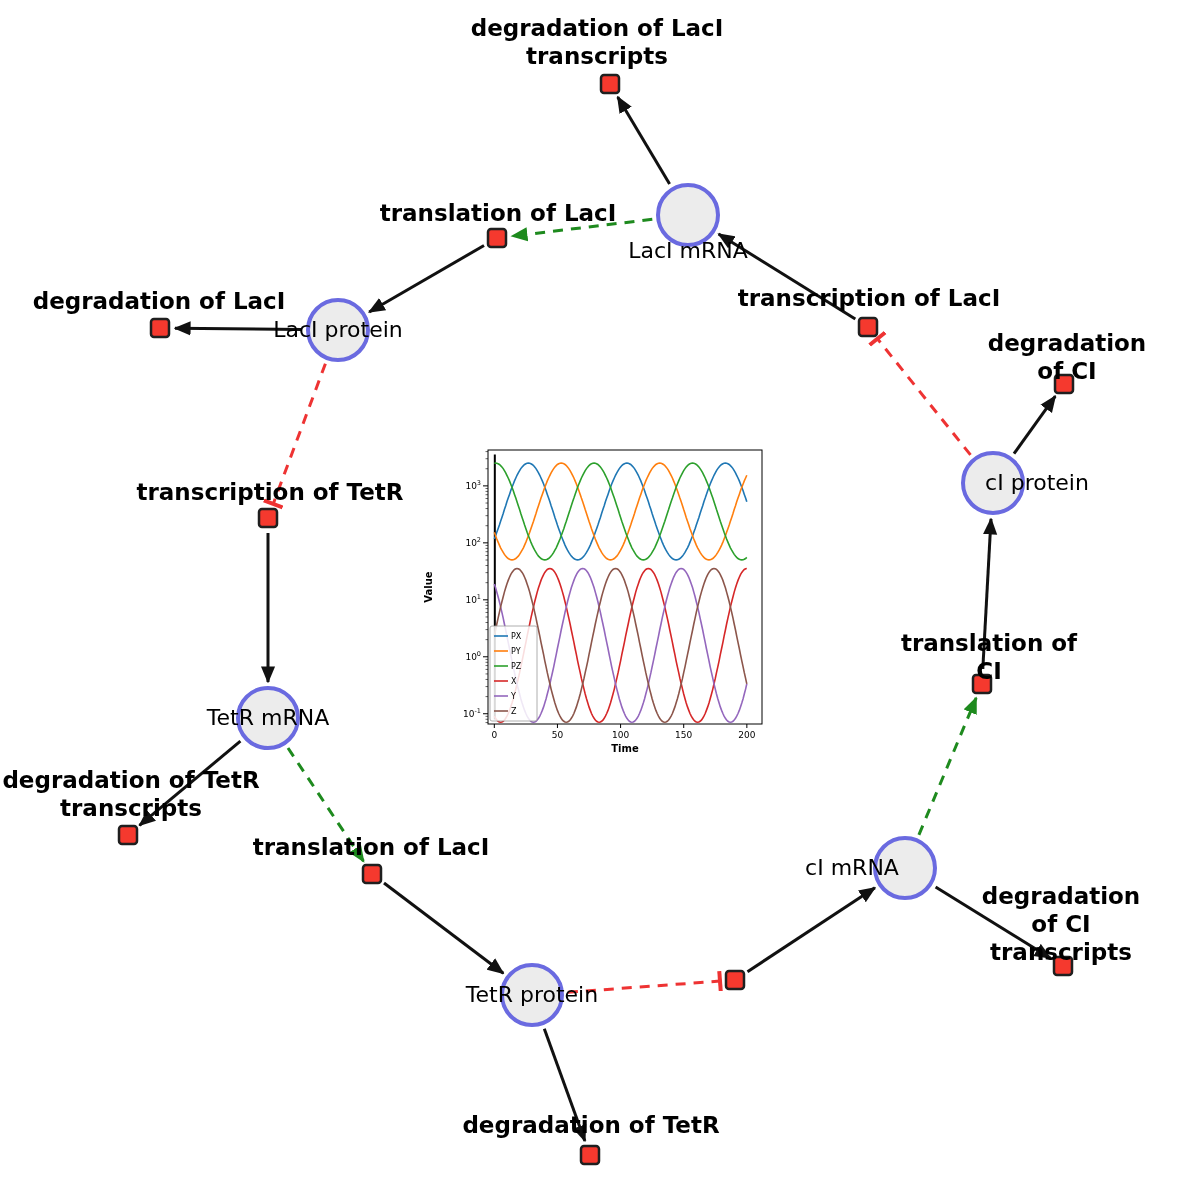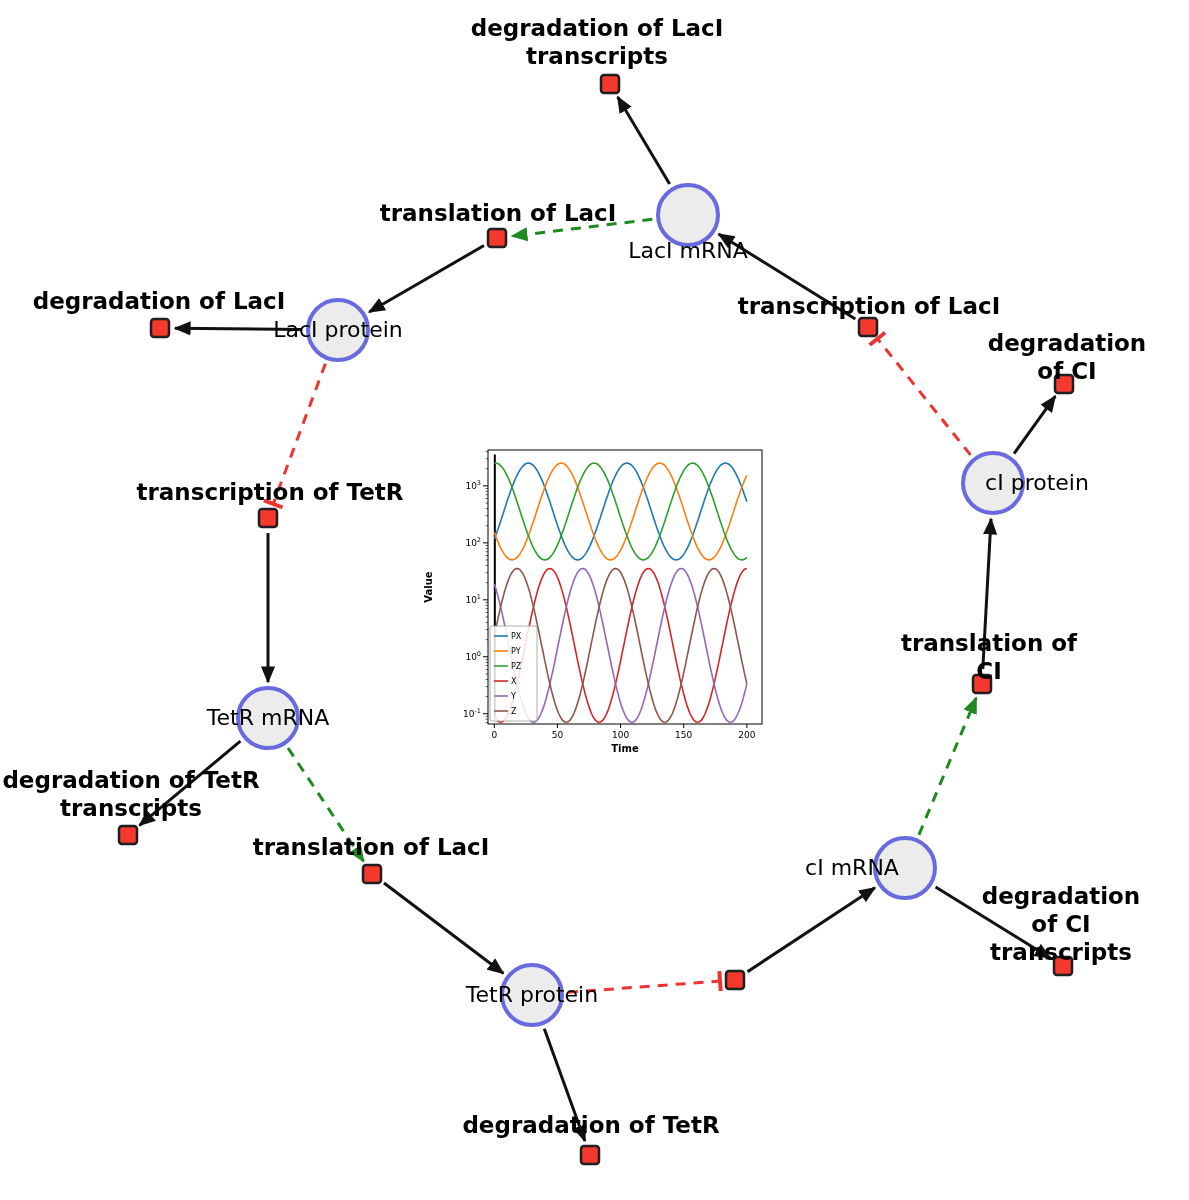--- a/index.html
+++ b/index.html
@@ -82,21 +82,21 @@
   <div id="labels-layer">
       <div class="species-label" style="left: 688px; top: 215px; margin-top: 36px;">LacI mRNA</div>
       <div class="species-label" style="left: 338px; top: 330px;">LacI protein</div>
       <div class="species-label" style="left: 268px; top: 718px;">TetR mRNA</div>
       <div class="species-label" style="left: 532px; top: 995px;">TetR protein</div>
       <div class="species-label" style="left: 852px; top: 868px;">cI mRNA</div>
       <div class="species-label" style="left: 993px; top: 483px; margin-left: 44px;">cI protein</div>
       <div class="reaction-label" style="left: 597px; top: 42px;">degradation of LacI
 transcripts</div>
       <div class="reaction-label" style="left: 498px; top: 213px;">translation of LacI</div>
-      <div class="reaction-label" style="left: 869px; top: 306px;">transcription of LacI</div>
+      <div class="reaction-label" style="left: 869px; top: 298px;">transcription of LacI</div>
       <div class="reaction-label" style="left: 159px; top: 301px;">degradation of LacI</div>
       <div class="reaction-label" style="left: 270px; top: 492px;">transcription of TetR</div>
       <div class="reaction-label" style="left: 131px; top: 794px;">degradation of TetR
 transcripts</div>
       <div class="reaction-label" style="left: 371px; top: 847px;">translation of LacI</div>
       <div class="reaction-label" style="left: 591px; top: 1125px;">degradation of TetR</div>
       <div class="reaction-label" style="left: 1061px; top: 924px;">degradation of CI
 transcripts</div>
       <div class="reaction-label" style="left: 989px; top: 657px;">translation of CI</div>
       <div class="reaction-label" style="left: 1067px; top: 357px;">degradation of CI</div>

